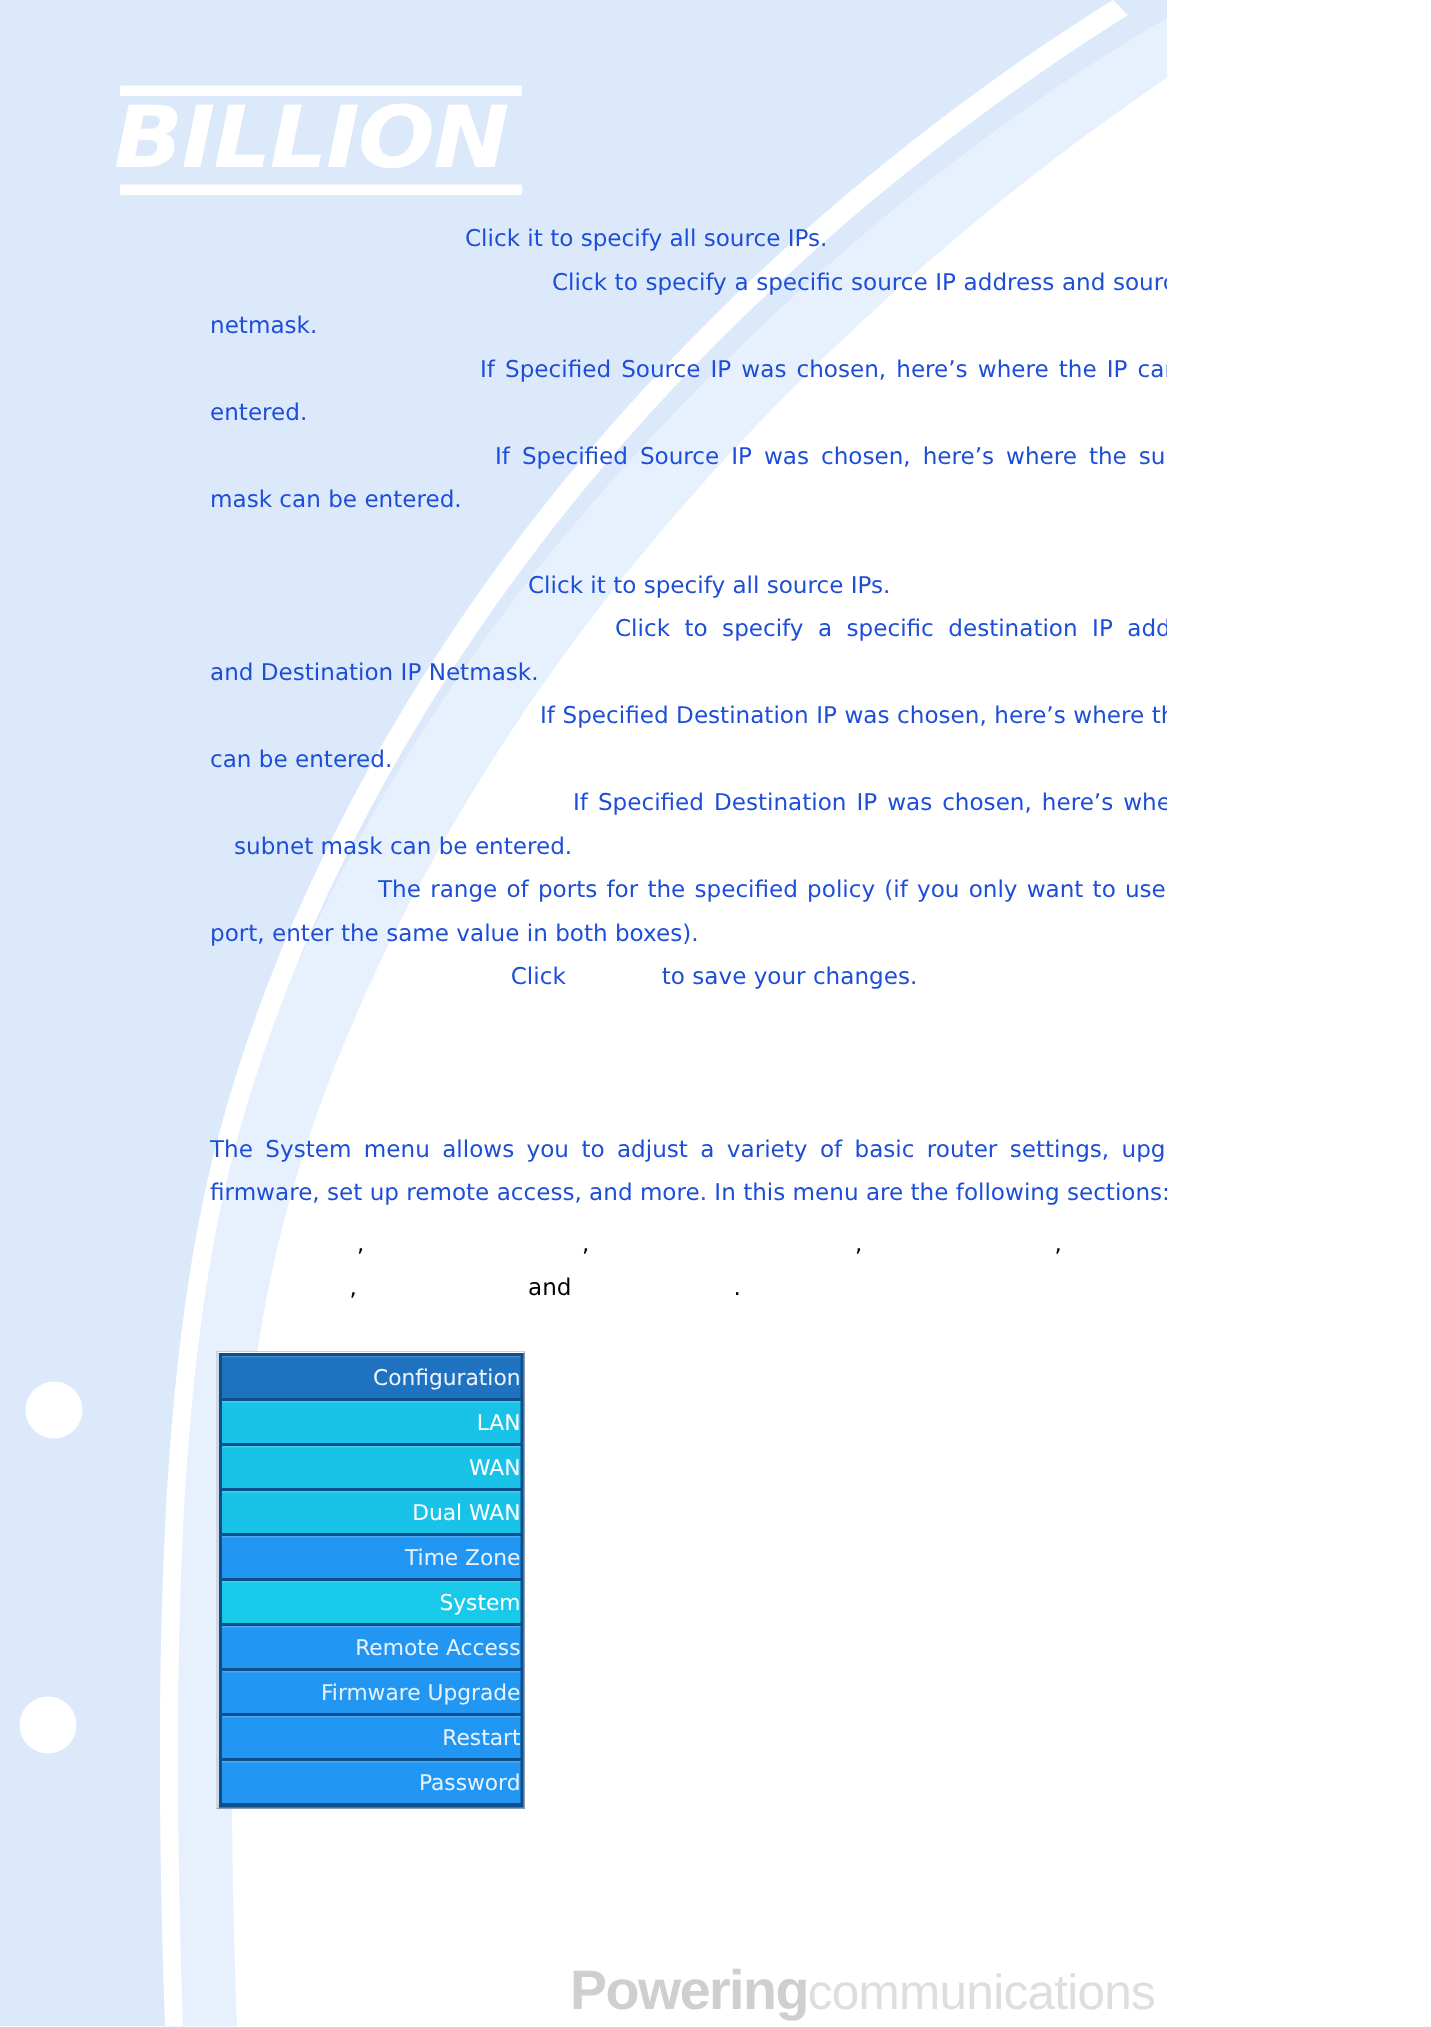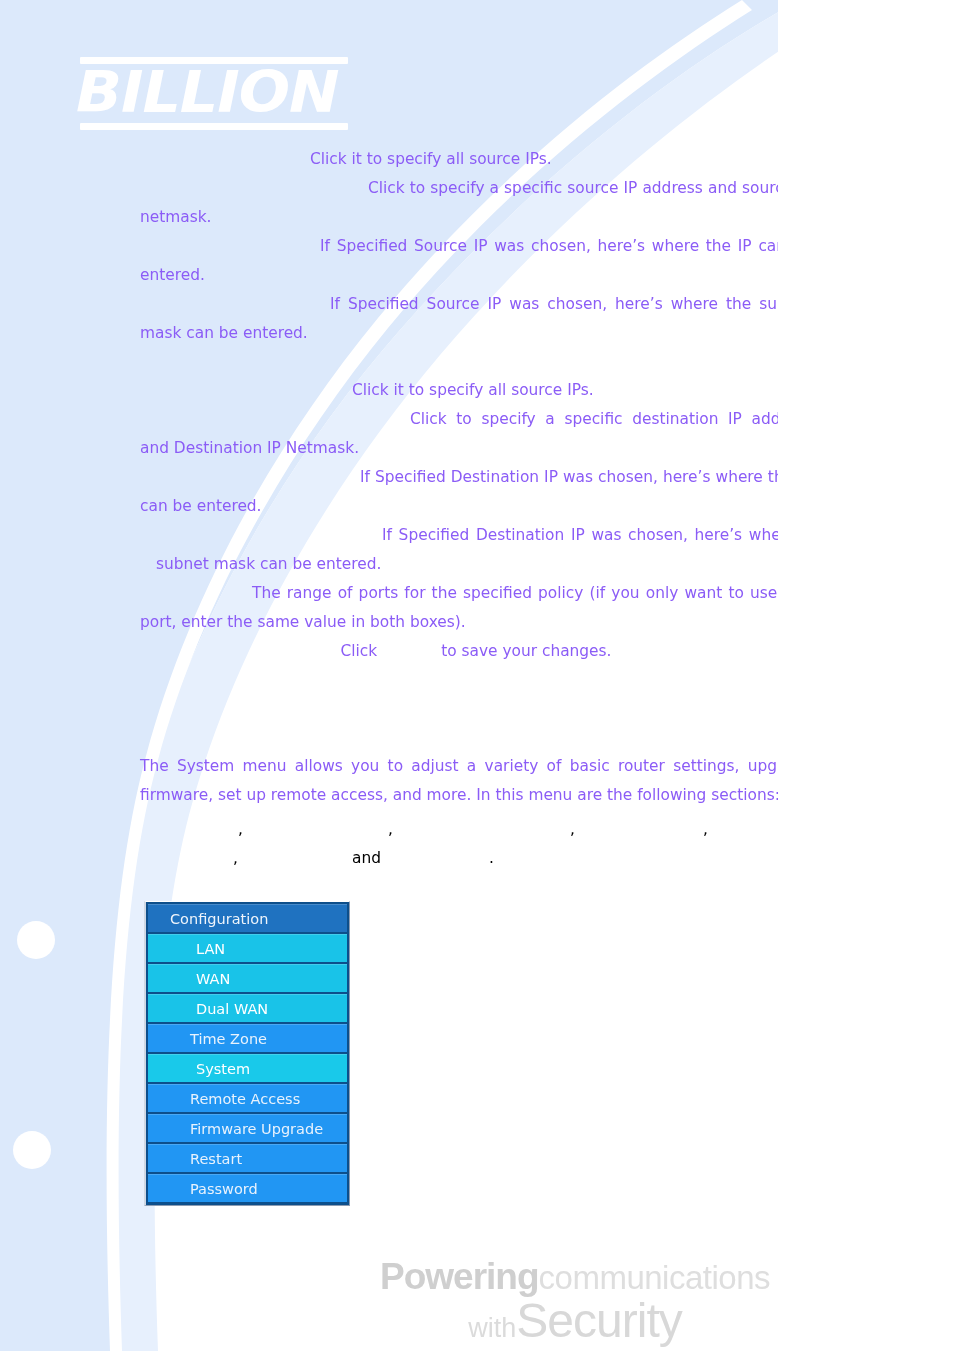--- a/index.html
+++ b/index.html
@@ -75,21 +75,21 @@
     width: 954px;
     z-index: 4;
   }
   .para {
     position: absolute;
     left: 140px;
     width: 672px;
     font-family: "DejaVu Sans", sans-serif;
     font-size: 15.4px;
     line-height: 29px;
-    color: #8b5cf6;
+    color: #1d4ed8;
     text-align: justify;
     text-justify: inter-word;
   }
   .para.nojust { text-align: left; }
   .lead {
     display: inline-block;
   }
   .blankterm {
     display: inline-block;
     
@@ -130,20 +130,21 @@
   .menu-row {
     height: 28px;
     line-height: 28px;
     font-family: "DejaVu Sans", sans-serif;
     font-size: 14.5px;
     color: #ffffff;
     white-space: nowrap;
     box-sizing: border-box;
     margin-bottom: 2px;
     border-top: 1px solid rgba(255,255,255,0.18);
+    text-align: right;
   }
   .menu-row:last-child { margin-bottom: 0; }
   .menu-row.header {
     background: #1f72c0;
     padding-left: 22px;
     color: #eef4fb;
   }
   .menu-row.level1 {
     background: #19c3e8;
     padding-left: 48px;
@@ -272,18 +273,15 @@
     <div class="menu-row level2">Remote Access</div>
     <div class="menu-row level2">Firmware Upgrade</div>
     <div class="menu-row level2">Restart</div>
     <div class="menu-row level2">Password</div>
   </div>
 
   <div id="tagline">
     <span class="line1">
       <span class="tw-powering">Powering</span><span class="tw-comm">communications</span>
     </span>
-    <span class="line2">
-      <span class="tw-with">with</span><span class="tw-security">Security</span>
-    </span>
   </div>
 
 </div>
 
 </body></html>

